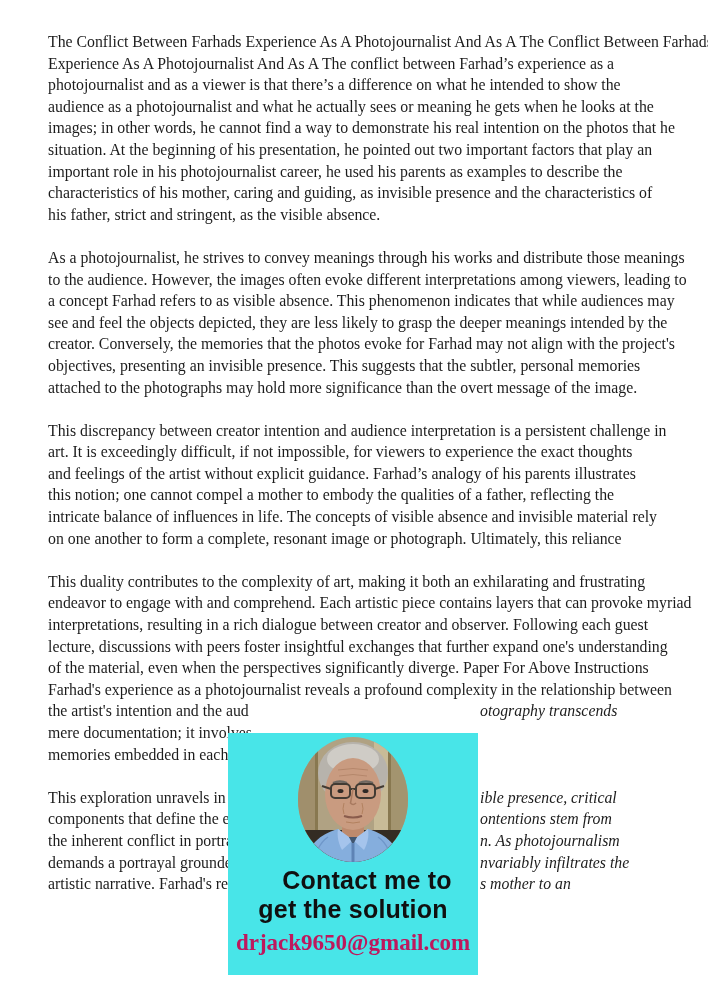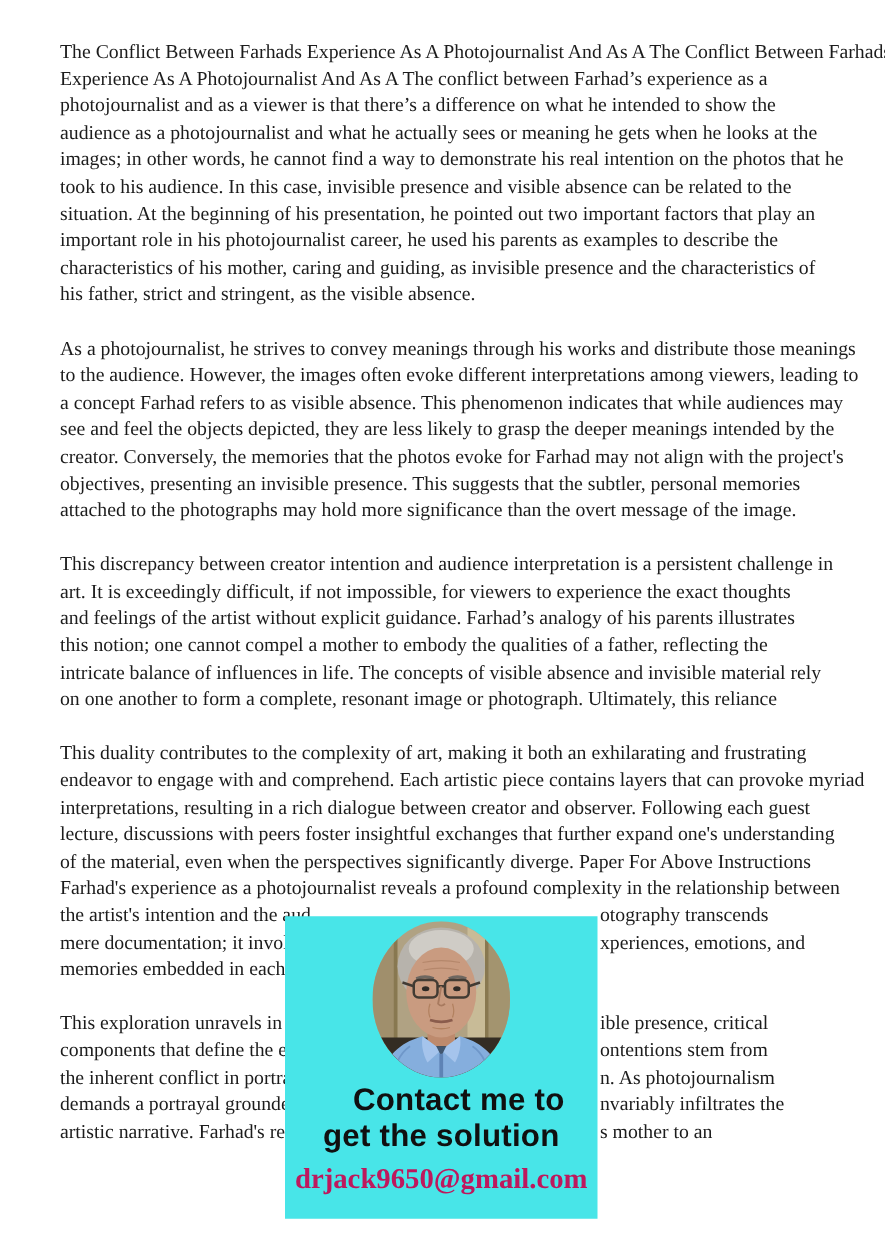--- a/index.html
+++ b/index.html
@@ -5,41 +5,40 @@
 <style>
   html,body{margin:0;padding:0;background:#ffffff;}
   body{position:relative;width:708px;height:1000px;overflow:hidden;
        font-family:"Liberation Serif", serif;}
   .doc{position:absolute;left:48px;top:31px;width:618px;color:#1c1c1c;
        font-size:15.8px;line-height:21.6px;}
   .para{margin:0 0 21.6px 0;}
   .line{white-space:nowrap;height:21.6px;}
   .line.split{position:relative;}
   .frag-left{position:absolute;left:0;top:0;white-space:nowrap;}
-  .frag-right{position:absolute;left:432px;top:0;white-space:nowrap;}
+  .frag-right{position:absolute;left:432px;top:0;white-space:nowrap;font-style:italic;}
   .overlay{position:absolute;left:228px;top:733px;width:250px;height:242px;
            background:#48e5e8;text-align:center;z-index:5;}
   .photo{width:110px;height:125px;margin:4px auto 0;display:block;}
   .contact-line{font-family:"Liberation Sans", sans-serif;font-weight:700;
                 font-size:25px;line-height:29px;color:#101010;letter-spacing:0.2px;}
   .contact-line.first{margin-top:4px;margin-left:28px;}
   .email{font-family:"Liberation Serif", serif;font-weight:700;font-size:23px;
          line-height:26px;color:#be185d;margin-top:6px;cursor:pointer;}
 </style>
 </head>
 <body>
 
 <div class="doc">
     <div class="para">
       <div class="line">The Conflict Between Farhads Experience As A Photojournalist And As A The Conflict Between Farhads</div>
       <div class="line">Experience As A Photojournalist And As A The conflict between Farhad’s experience as a</div>
       <div class="line">photojournalist and as a viewer is that there’s a difference on what he intended to show the</div>
       <div class="line">audience as a photojournalist and what he actually sees or meaning he gets when he looks at the</div>
       <div class="line">images; in other words, he cannot find a way to demonstrate his real intention on the photos that he</div>
-      <div class="line">took to his audience. In this case, invisible presence and visible absence can be related to the</div>
       <div class="line">situation. At the beginning of his presentation, he pointed out two important factors that play an</div>
       <div class="line">important role in his photojournalist career, he used his parents as examples to describe the</div>
       <div class="line">characteristics of his mother, caring and guiding, as invisible presence and the characteristics of</div>
       <div class="line">his father, strict and stringent, as the visible absence.</div>
     </div>
     <div class="para">
       <div class="line">As a photojournalist, he strives to convey meanings through his works and distribute those meanings</div>
       <div class="line">to the audience. However, the images often evoke different interpretations among viewers, leading to</div>
       <div class="line">a concept Farhad refers to as visible absence. This phenomenon indicates that while audiences may</div>
       <div class="line">see and feel the objects depicted, they are less likely to grasp the deeper meanings intended by the</div>
@@ -61,21 +60,20 @@
       <div class="line">interpretations, resulting in a rich dialogue between creator and observer. Following each guest</div>
       <div class="line">lecture, discussions with peers foster insightful exchanges that further expand one's understanding</div>
       <div class="line">of the material, even when the perspectives significantly diverge. Paper For Above Instructions</div>
       <div class="line">Farhad's experience as a photojournalist reveals a profound complexity in the relationship between</div>
       <div class="line split">
         <span class="frag-left">the artist's intention and the aud</span>
         <span class="frag-right">otography transcends</span>
       </div>
       <div class="line split">
         <span class="frag-left">mere documentation; it involves</span>
-        <span class="frag-right">xperiences, emotions, and</span>
       </div>
       <div class="line split">
         <span class="frag-left">memories embedded in each cap</span>
         <span class="frag-right"></span>
       </div>
     </div>
     <div class="para">
       <div class="line split">
         <span class="frag-left">This exploration unravels in the</span>
         <span class="frag-right">ible presence, critical</span>

